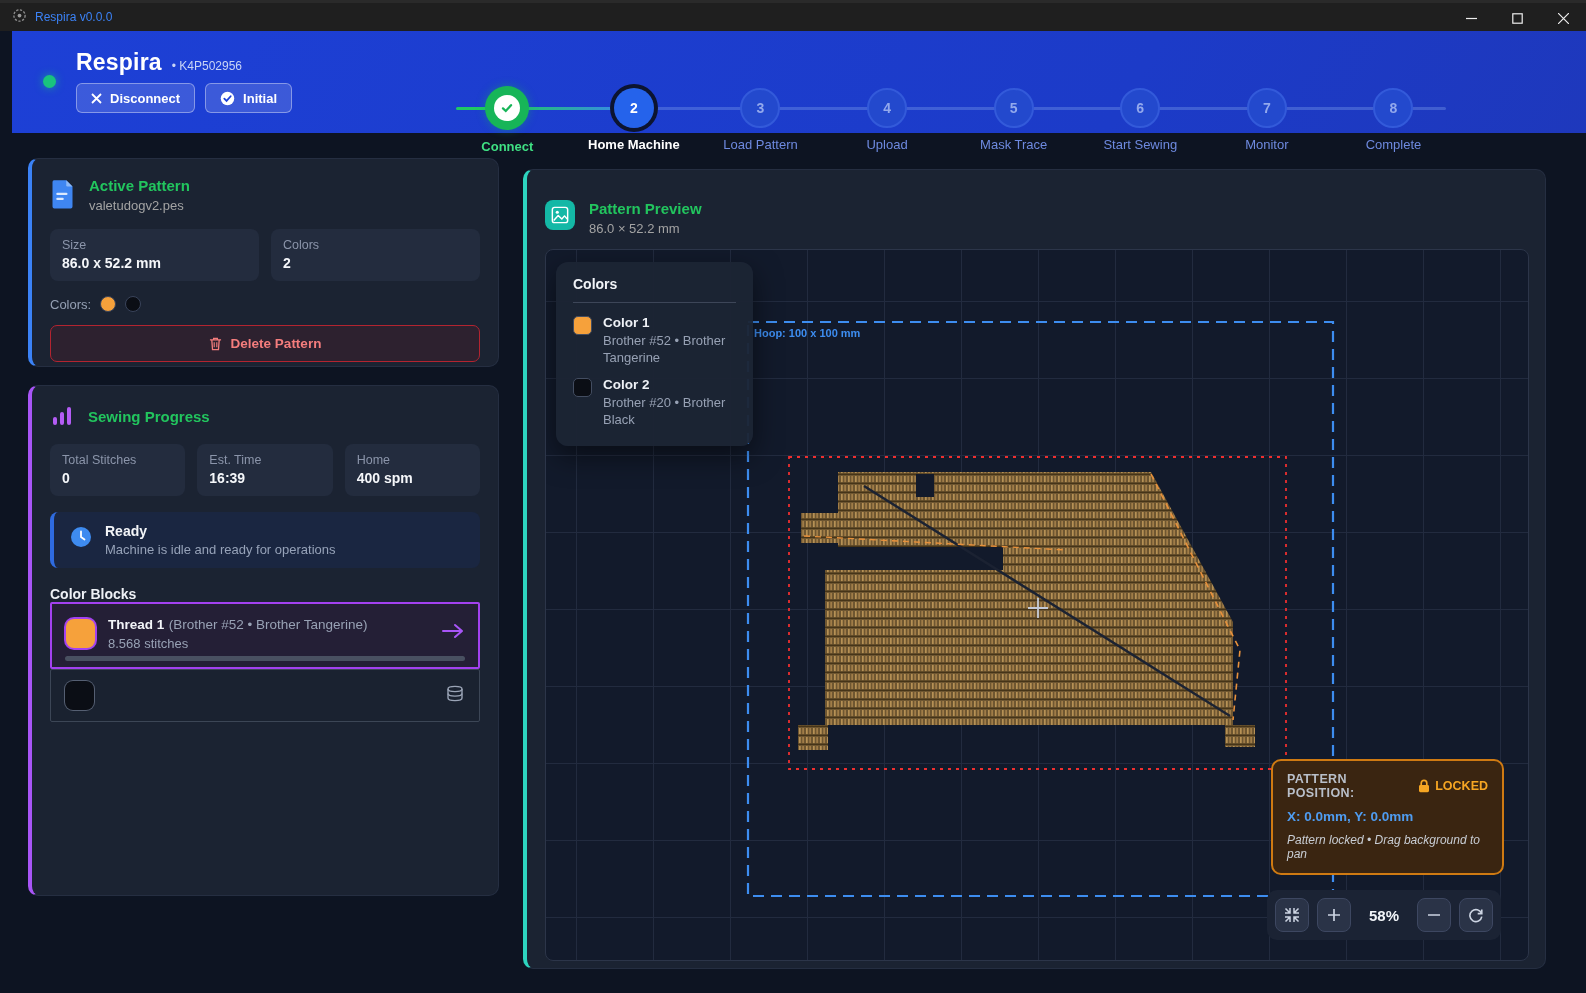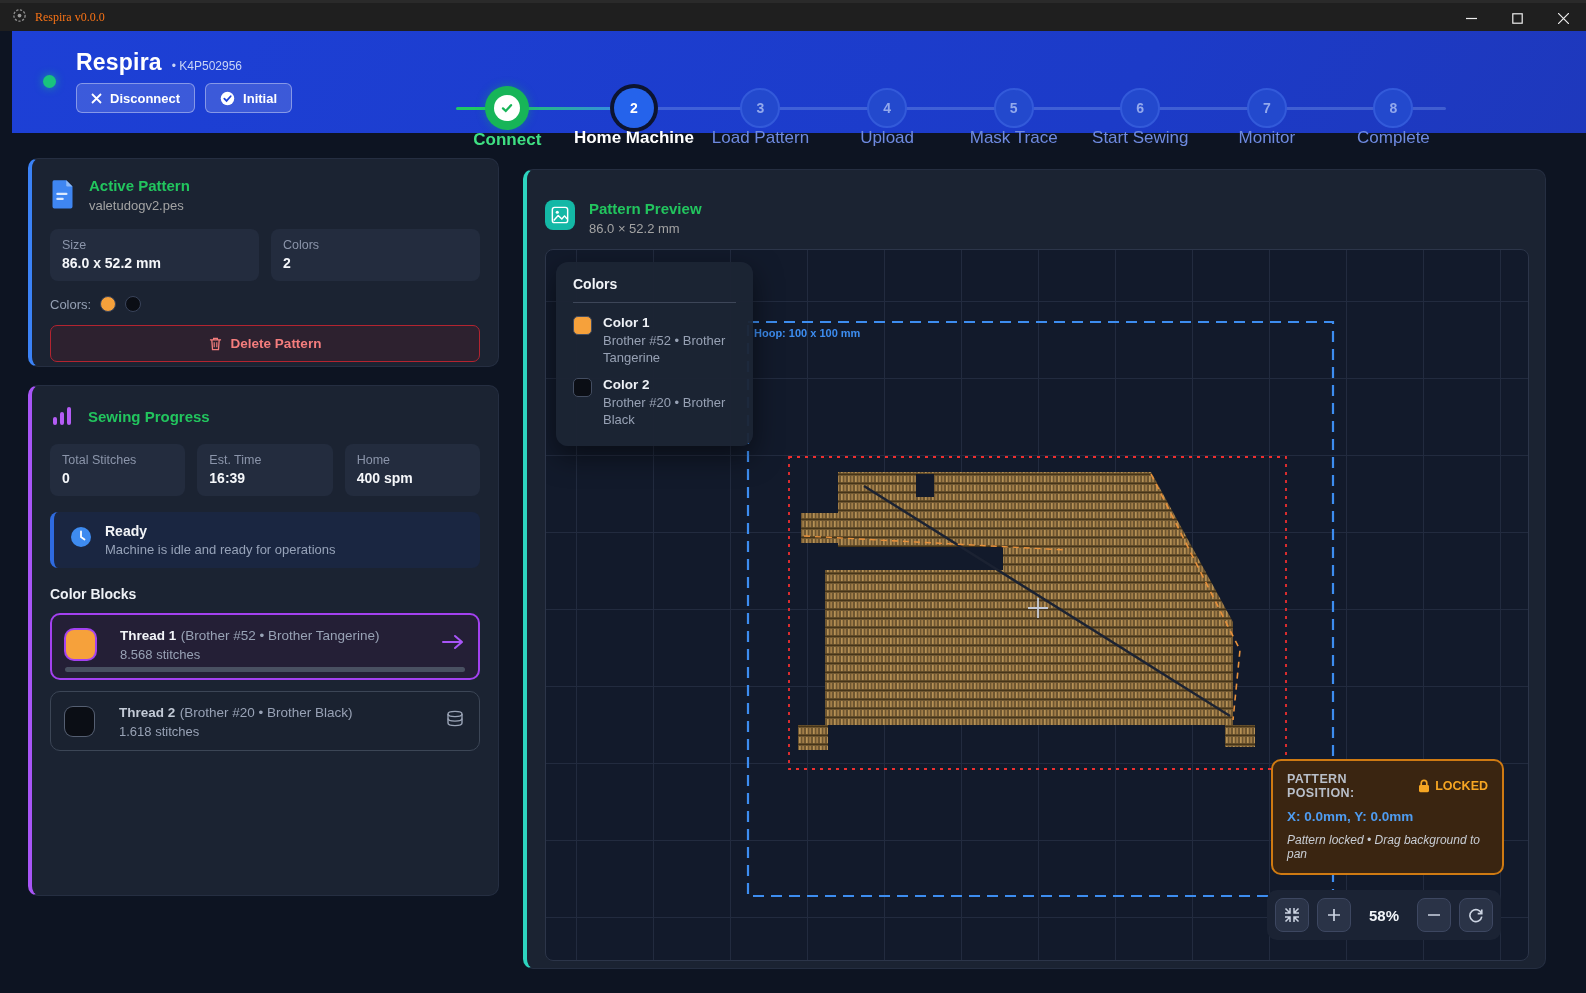--- a/index.html
+++ b/index.html
@@ -4,21 +4,21 @@
 <style>
   * { margin:0; padding:0; box-sizing:border-box; }
   html,body { width:1586px; height:993px; background:#0d1422; overflow:hidden;
     font-family:"Liberation Sans", sans-serif; -webkit-font-smoothing:antialiased; }
   #app { position:relative; width:1586px; height:993px; }
 
   
   .titlebar { position:absolute; left:0; top:0; width:100%; height:31px; background:#1f1f1f;
     border-top:3px solid #2a2a2a; display:flex; align-items:center; color:#e8e8e8; }
   .titlebar .applogo { margin:0 8px 0 12px; opacity:.8; }
-  .titlebar .apptitle { font-size:12px; color:#f97316;font-family:Liberation Serif, serif; }
+  .titlebar .apptitle { font-size:12px; color:#3b82f6; }
   .wincontrols { position:absolute; right:0; top:0; height:31px; display:flex; }
   .winbtn { width:46px; height:100%; display:flex; align-items:center; justify-content:center; color:#eee; }
 
   
   .header { position:absolute; left:12px; top:31px; width:100%; height:102px;
     background:linear-gradient(120deg,#1d40d6 0%,#1c3bc8 70%,#1e38bc 100%); }
   .conn-dot { position:absolute; left:31px; top:44px; width:13px; height:13px; border-radius:50%;
     background:#19c37d; box-shadow:0 0 8px #19c37daa; }
   .brand { position:absolute; left:64px; top:18px; display:flex; align-items:baseline; gap:10px; }
   .brand .name { font-size:23px; font-weight:bold; color:#ffffff; letter-spacing:.2px; }
@@ -36,21 +36,21 @@
   .seg-muted { left:190px; width:812px; background:rgba(120,155,235,.38); }
   .steps-row { position:absolute; left:0; top:0; display:flex; }
   .step { width:126.6px; display:flex; flex-direction:column; align-items:center; cursor:pointer; }
   .circle { width:40px; height:40px; border-radius:50%; display:flex; align-items:center;
     justify-content:center; position:relative; z-index:2; font-size:14px; font-weight:bold; margin-top:8px;}
   .circle.done { background:#17b558; margin-top:6px; width:44px; height:44px; box-shadow:0 0 10px #17b55866;}
   .circle.done .inner { width:26px; height:26px; border-radius:50%; background:#fff;
     display:flex; align-items:center; justify-content:center; }
   .circle.active { background:#2563eb; color:#fff; box-shadow:0 0 0 4px #0c1430; }
   .circle.pending { background:#2349cd; border:2px solid #335ada; color:#93a9ec; }
-  .step-label { font-size:17px; color:#6e8ae0; }
+  .step-label { margin-top:9px; font-size:13px; color:#6e8ae0; }
   .step-label.done { color:#3fe083; font-weight:bold; }
   .step-label.active { color:#ffffff; font-weight:bold; }
 
   
   .card { position:absolute; background:#1b2332; border:1px solid #252e41; border-radius:10px; }
   .card.blue { border-left:4px solid #3b82f6; }
   .card.purple { border-left:4px solid #a855f7; }
   .card.teal { border-left:4px solid #2dd4bf; }
   .card-head { display:flex; align-items:flex-start; gap:14px; }
   .card-title { font-size:15px; font-weight:bold; color:#22c55e; }
@@ -67,22 +67,22 @@
   .delete-btn { margin-top:13px; height:37px; width:100%; border-radius:7px;
     background:rgba(140,25,35,.16); border:1px solid #b32430; color:#f47d7d;
     font-size:13.5px; font-weight:bold; display:flex; align-items:center; justify-content:center; gap:9px; cursor:pointer; }
 
   
   .status-box { margin-top:16px; background:#1a2641; border-left:4px solid #2f6be0; border-radius:8px;
     padding:11px 16px; display:flex; align-items:flex-start; gap:13px; }
   .status-title { font-size:14px; font-weight:bold; color:#f3f5f8; }
   .status-msg { font-size:13px; color:#96a2b8; margin-top:3px; }
   .cb-label { margin-top:18px; font-size:14px; font-weight:bold; color:#eef1f6; }
-  .thread { position:relative; margin-top:11px; border-radius:10px; padding:11px 14px 16px;
-    display:flex; align-items:center; gap:25px; cursor:pointer; }
+  .thread { position:relative; border-radius:2px; padding:11px 14px 16px;
+    display:flex; align-items:center; gap:13px; cursor:pointer; }
   .thread.active { background:#241f36; border:2px solid #a341f0; }
   .thread.idle { background:#1a2230; border:1px solid #3c4656; padding-bottom:11px; }
   .swatch { width:29px; height:29px; border-radius:8px; flex:none; }
   .swatch.ring-purple { box-shadow:0 0 0 2px #a341f0; }
   .swatch.ring-gray { box-shadow:0 0 0 1px #555f72; }
   .thread-name { font-size:13.5px; font-weight:bold; color:#f2f4f8; }
   .thread.idle .thread-name { color:#c3cad6; }
   .thread-detail { font-size:13.5px; color:#98a2b5; font-weight:normal; }
   .thread-st { font-size:13px; color:#98a2b5; margin-top:3px; }
   .thread-icon { margin-left:auto; flex:none; }
@@ -308,27 +308,20 @@
       <span class="thread-icon">
         <svg width="22" height="16" viewBox="0 0 22 16">
             <path d="M1 8 H19 M13 2 L20 8 L13 14" fill="none" stroke="#a855f7" stroke-width="2" stroke-linecap="round" stroke-linejoin="round"></path>
           </svg>
       </span>
       <div class="tprog"></div>
     </div>
 
     <div class="thread idle">
       <span class="swatch ring-gray" style="background: rgb(11, 14, 21);"></span>
-      <div>
-        <div>
-          <span class="thread-name">Thread 2</span>
-          <span class="thread-detail"> </span><span class="thread-detail">(Brother #20 • Brother Black)</span>
-        </div>
-        <div class="thread-st">1.618 stitches</div>
-      </div>
       <span class="thread-icon">
         <svg width="20" height="20" viewBox="0 0 20 20">
           <ellipse cx="10" cy="5" rx="7" ry="2.6" fill="none" stroke="#9aa4b6" stroke-width="1.4"></ellipse>
           <path d="M3 5 v4.5 c0 1.45 3.1 2.6 7 2.6 s7 -1.15 7 -2.6 V5" fill="none" stroke="#9aa4b6" stroke-width="1.4"></path>
           <path d="M3 9.5 v4.5 c0 1.45 3.1 2.6 7 2.6 s7 -1.15 7 -2.6 V9.5" fill="none" stroke="#9aa4b6" stroke-width="1.4"></path>
         </svg>
       </span>
     </div>
   </div>
 

